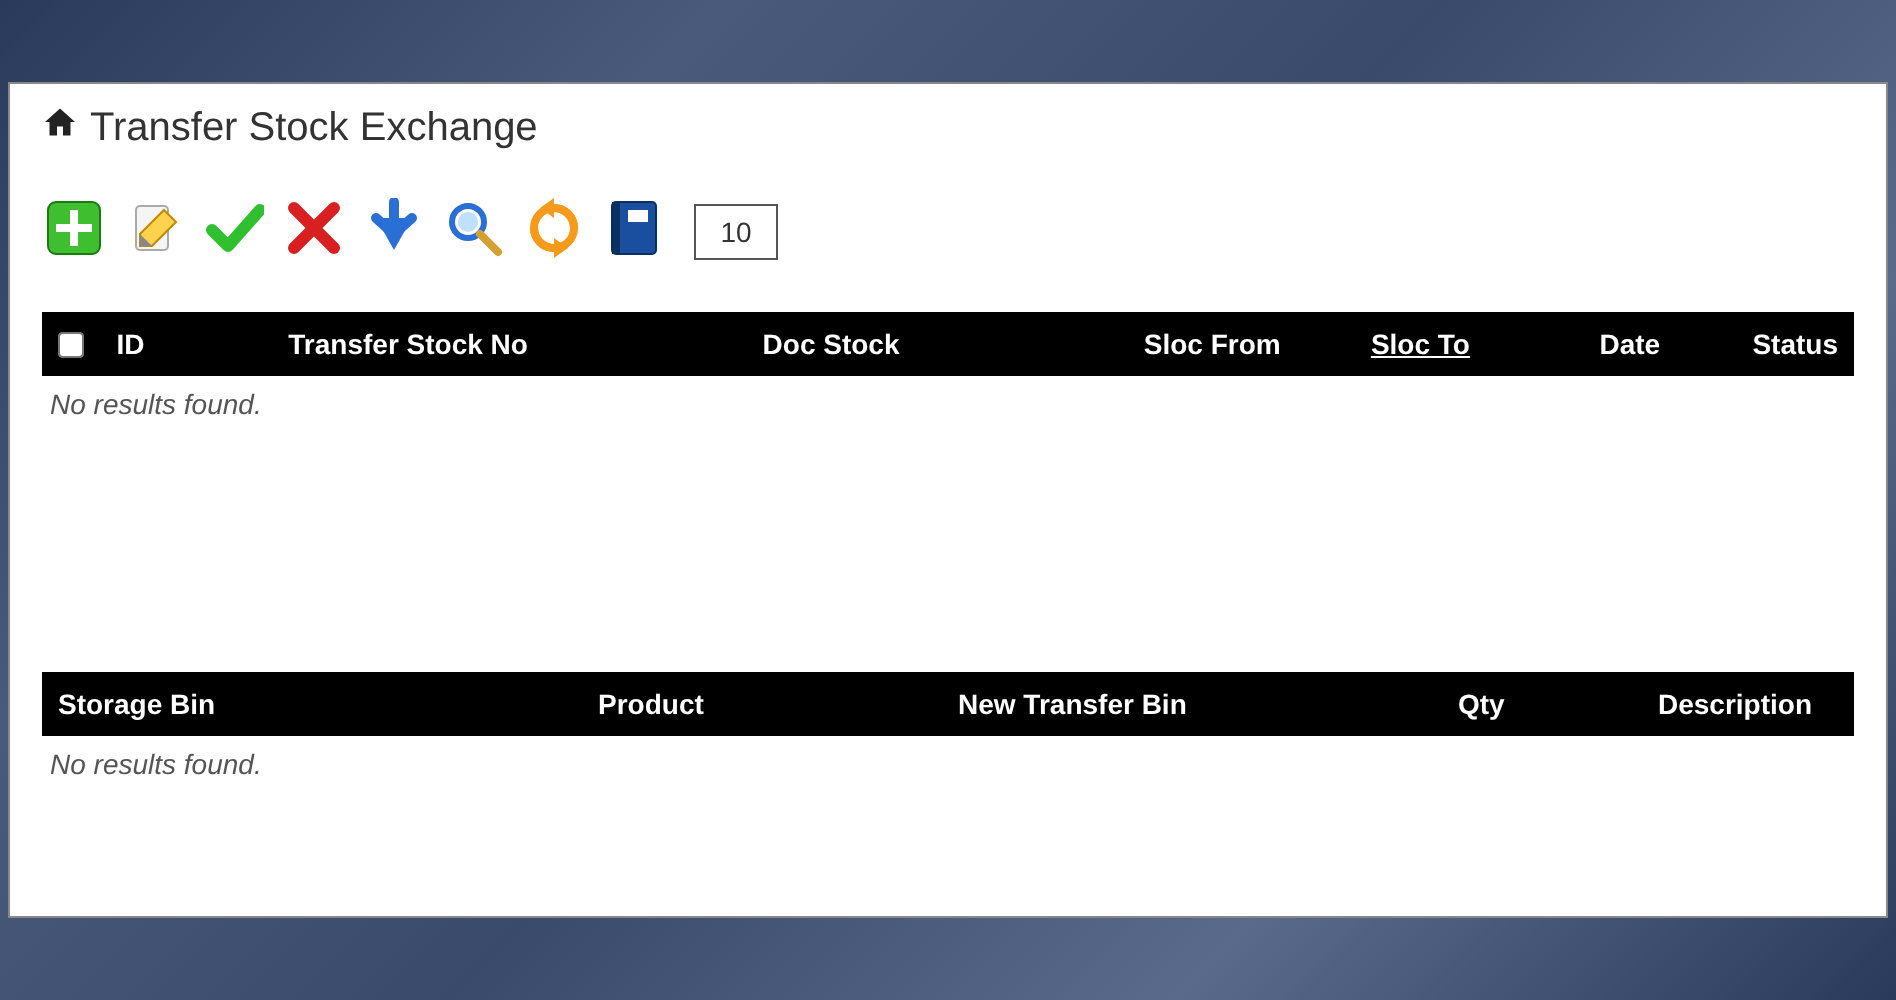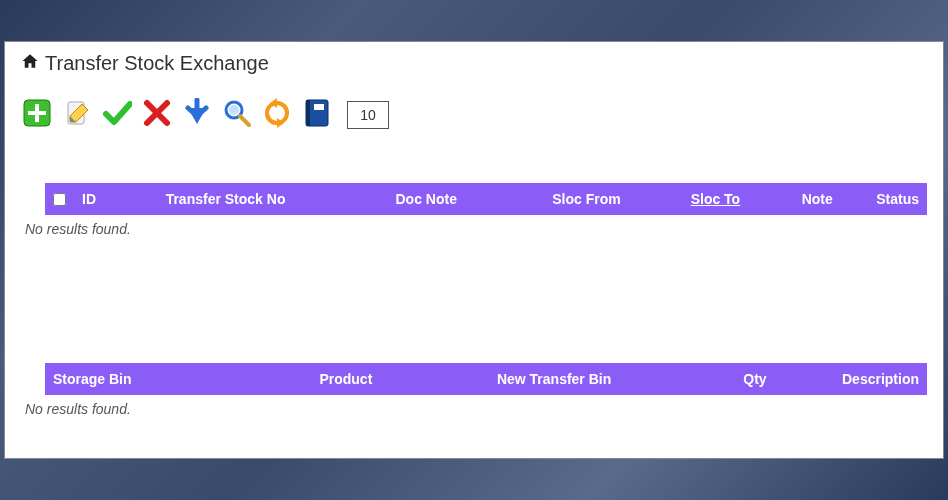--- a/index.html
+++ b/index.html
@@ -23,21 +23,21 @@
     gap: 6px;
     font-size: 20px;
     color: #333;
     margin-bottom: 24px;
   }
   .title-row svg { width: 18px; height: 18px; fill: #222; }
   .toolbar {
     display: flex;
     align-items: center;
     gap: 8px;
-    margin-bottom: 52px;
+    margin-bottom: 24px;
   }
   .toolbar .icon-btn {
     width: 32px;
     height: 32px;
     display: inline-flex;
     align-items: center;
     justify-content: center;
     cursor: pointer;
   }
   .toolbar .page-box {
@@ -45,44 +45,43 @@
     height: 28px;
     border: 1px solid #555;
     display: inline-flex;
     align-items: center;
     justify-content: center;
     font-size: 14px;
     color: #333;
     margin-left: 6px;
   }
   .table-header {
-    background: #8b5cf6;
+    background: #000000;
     color: #ffffff;
     display: flex;
     align-items: center;
     height: 32px;
     font-size: 14px;
     font-weight: bold;
-    margin-left: 24px;
   }
   .table-header .col { padding: 0 8px; }
   .table-header .checkbox-col { width: 30px; display:flex; align-items:center; justify-content:center; }
   .table-header input[type="checkbox"] { width: 13px; height: 13px; }
   .empty-msg {
     font-style: italic;
     color: #555;
     font-size: 14px;
     padding: 6px 4px;
   }
   .section-gap { height: 120px; }
   
   .t1-id { width: 90px; }
   .t1-tsn { width: 250px; }
   .t1-dd { width: 170px; }
-  .t1-sf { width: 150px; }
+  .t1-sf { width: 150px; text-align: center; }
   .t1-st { width: 120px; text-decoration: underline; }
   .t1-note { width: 80px; }
   .t1-status { flex: 1; }
   
   .t2-prod { width: 200px; padding-left: 28px !important; }
   .t2-sb { width: 250px; }
   .t2-nsb { width: 250px; }
   .t2-qty { width: 100px; }
   .t2-desc { flex: 1; }
 </style>
@@ -174,24 +173,24 @@
       <span>10</span>
     </span>
   </div>
 
   <div class="table-header">
     <div class="col checkbox-col">
       <input type="checkbox" style="">
     </div>
     <div class="col t1-id">ID</div>
     <div class="col t1-tsn">Transfer Stock No</div>
-    <div class="col t1-dd">Doc Note</div>
+    <div class="col t1-dd">Doc Stock</div>
     <div class="col t1-sf">Sloc From</div>
     <div class="col t1-st">Sloc To</div>
-    <div class="col t1-note">Note</div>
+    <div class="col t1-note">Date</div>
     <div class="col t1-status">Status</div>
   </div>
   <div class="empty-msg">No results found.</div>
 
   <div class="section-gap"></div>
 
   <div class="table-header">
     <div class="col t2-sb">Storage Bin</div>
     <div class="col t2-prod">Product</div>
     <div class="col t2-nsb">New Transfer Bin</div>

